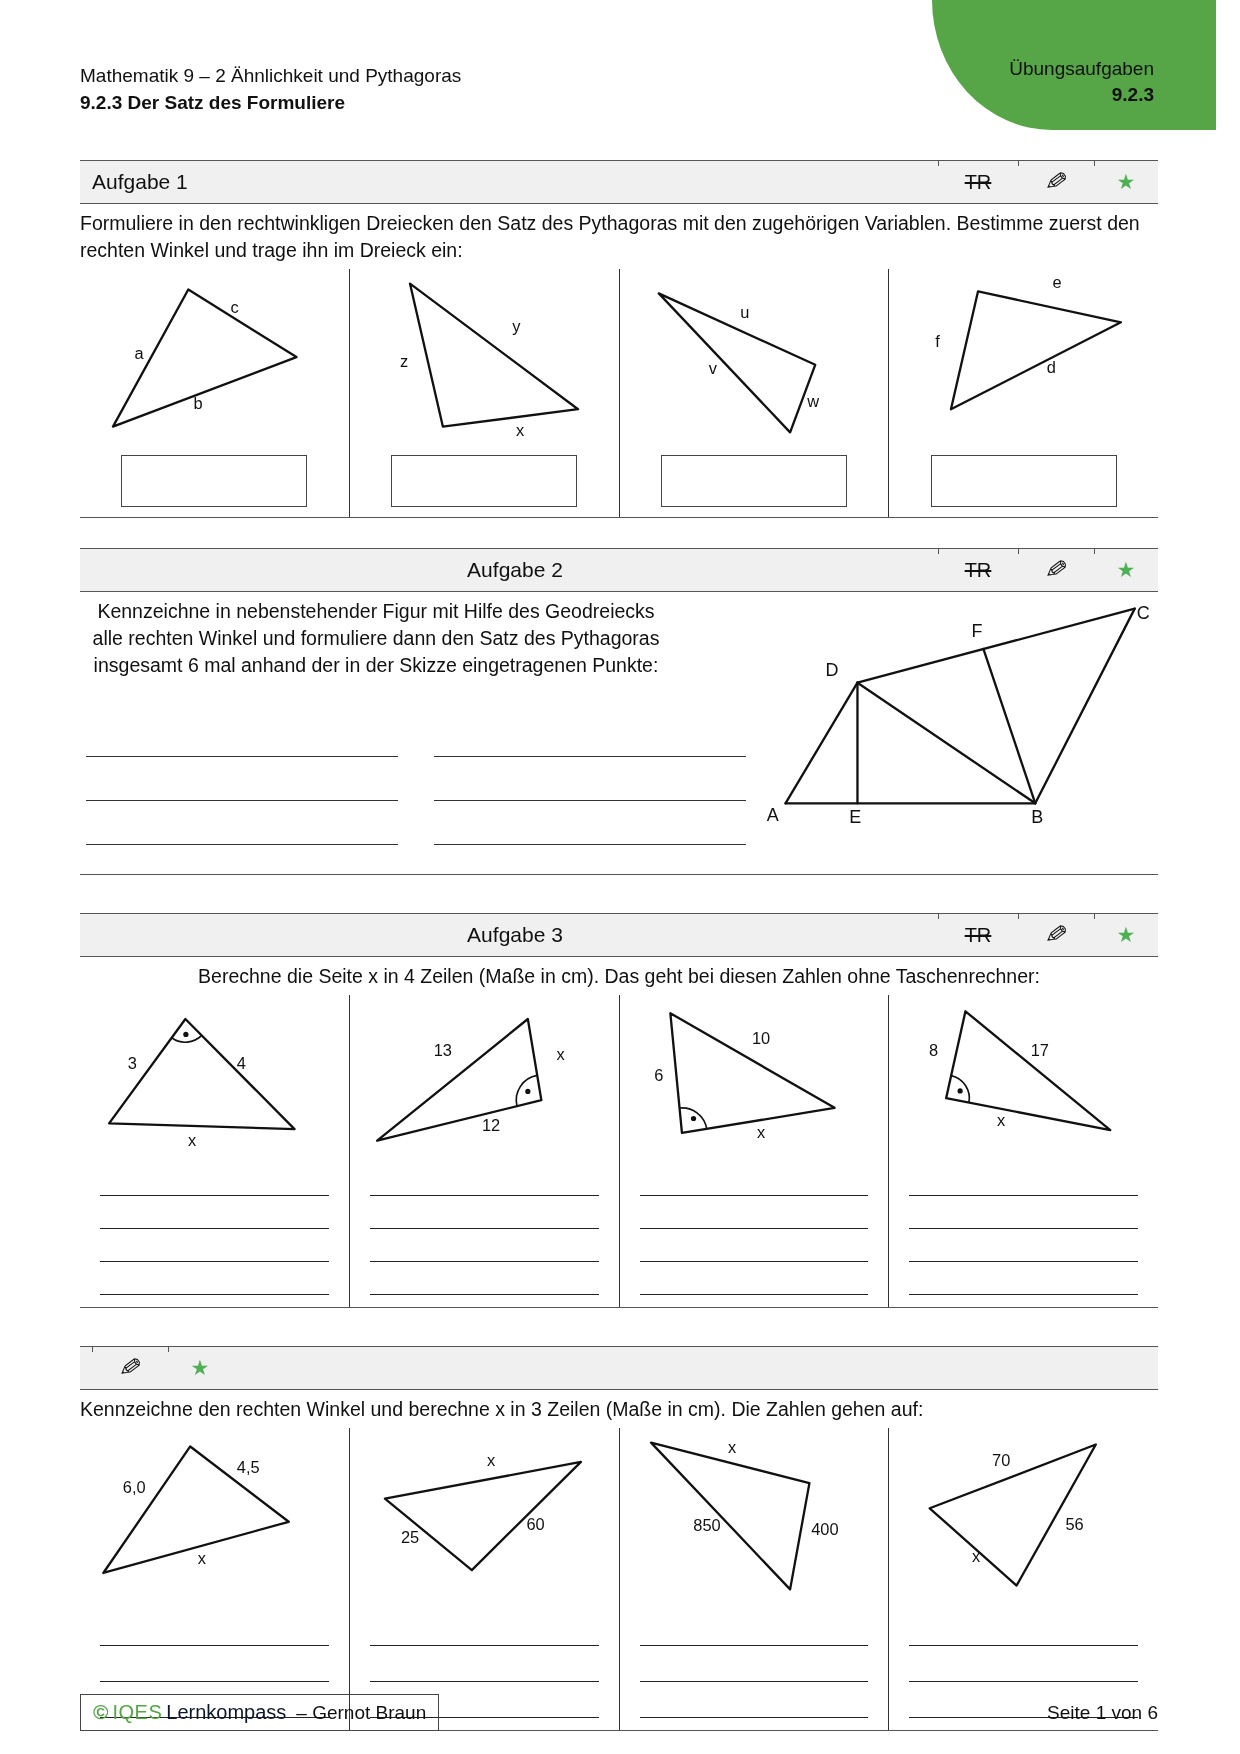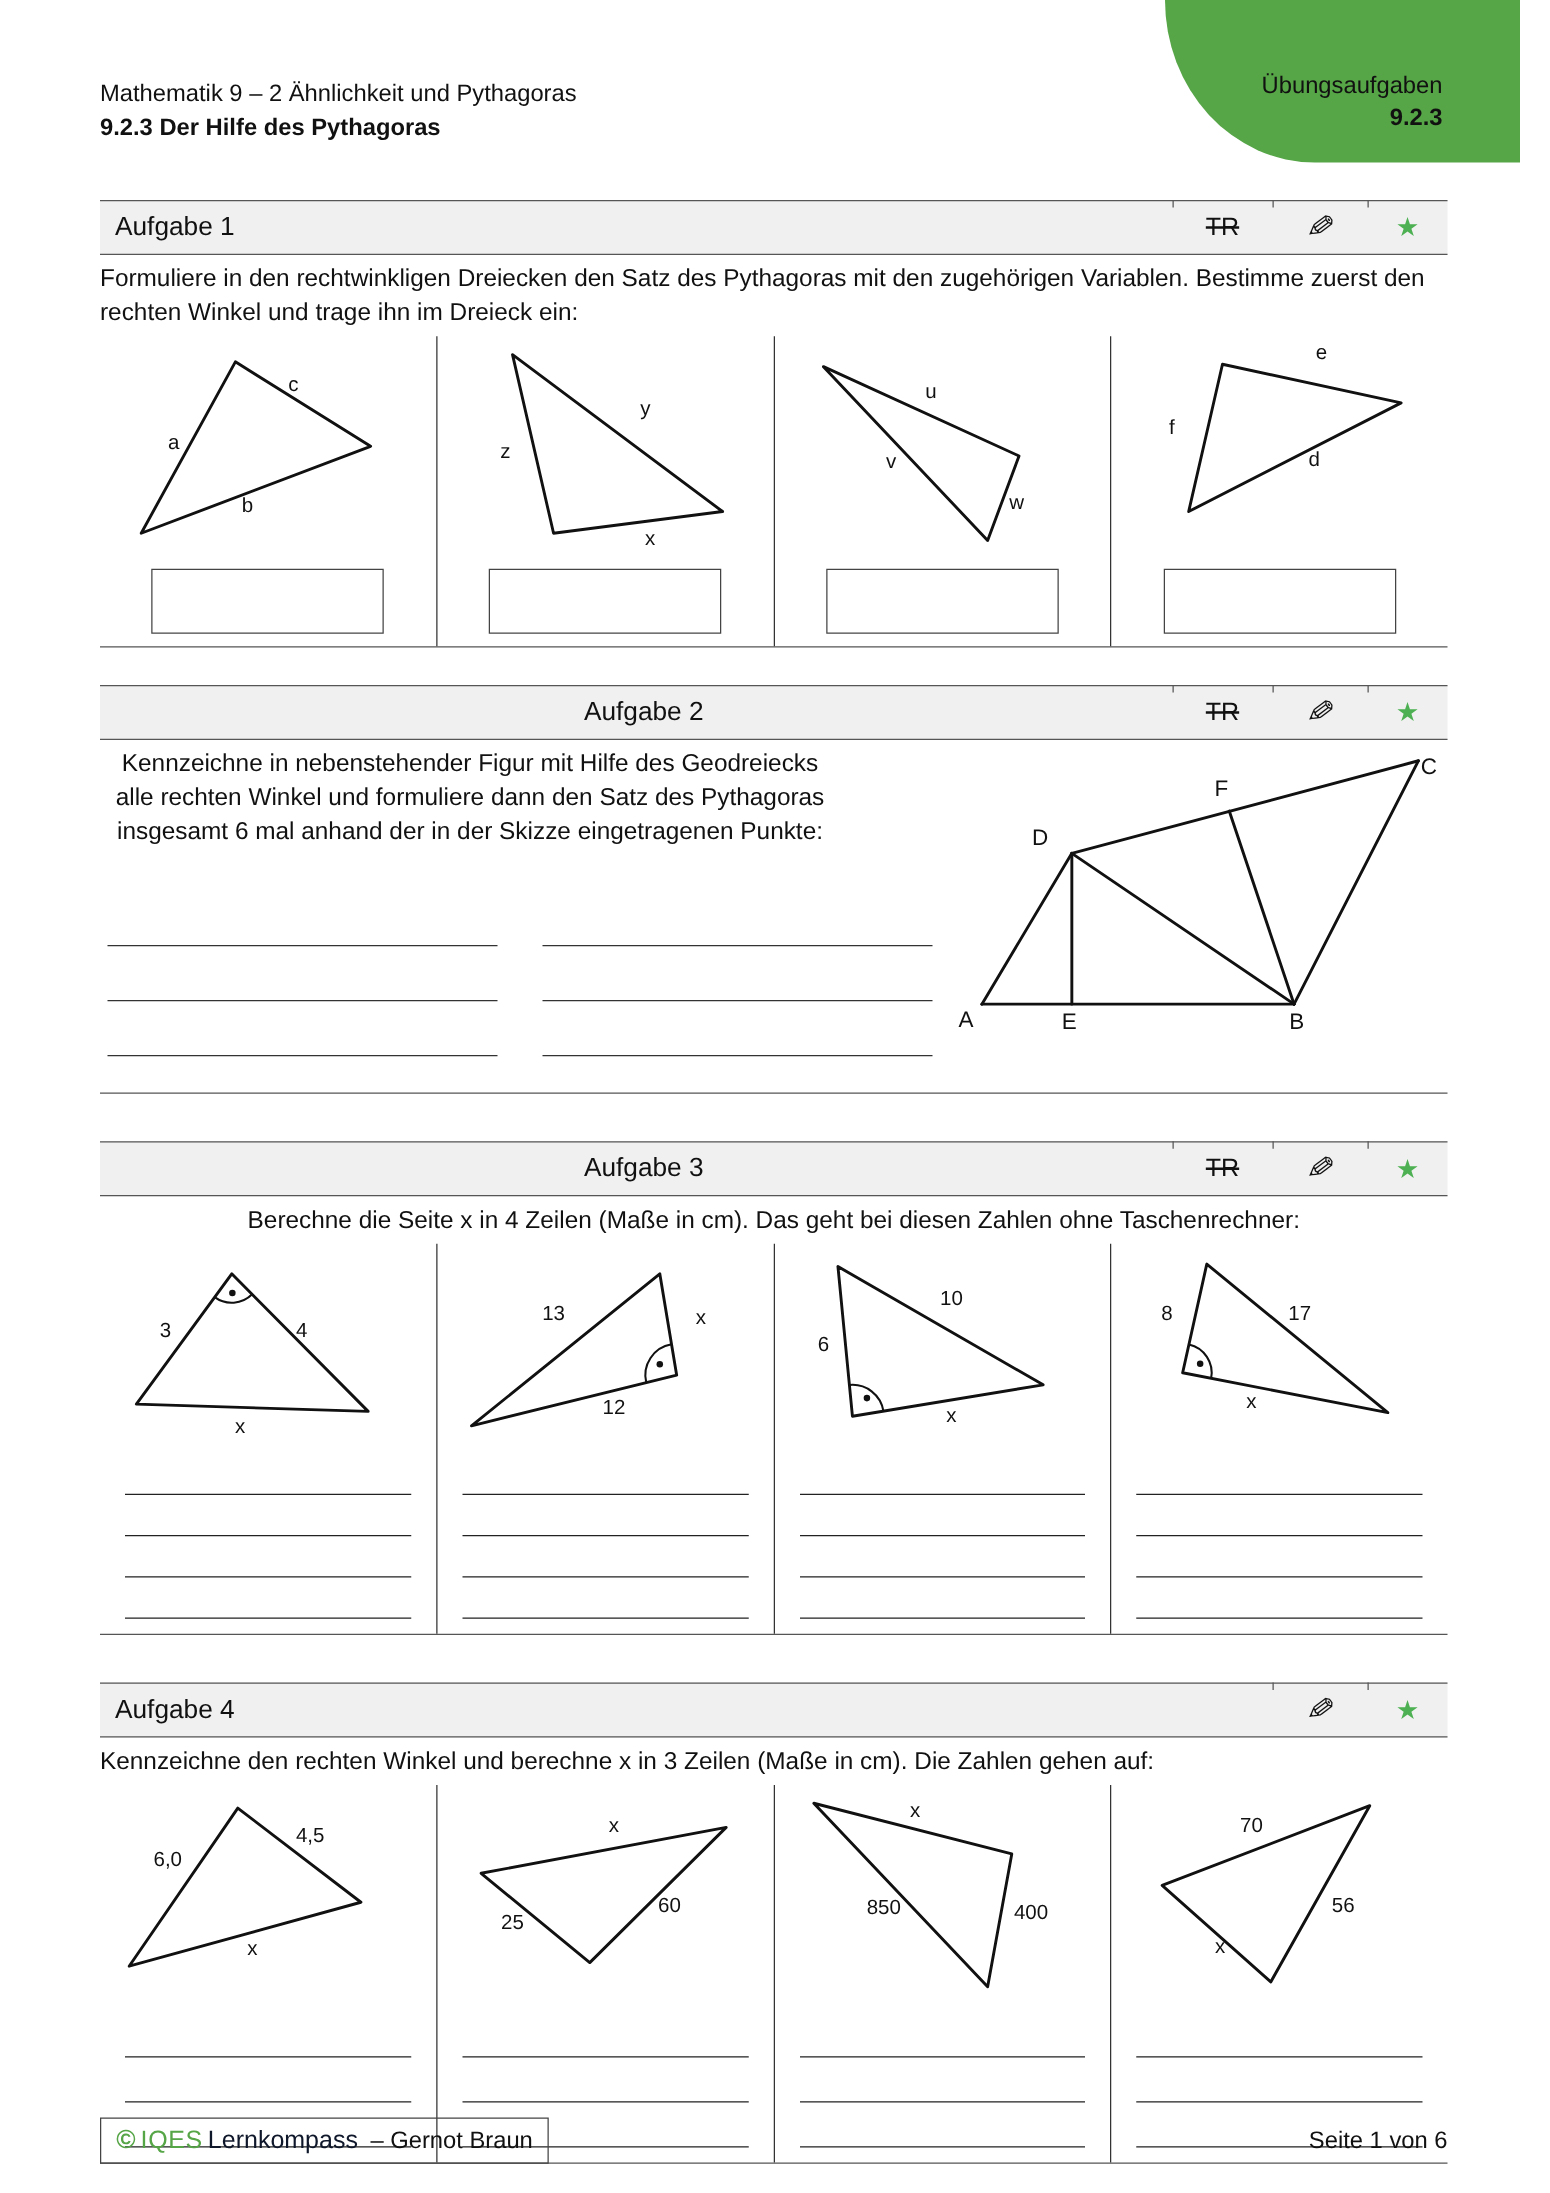--- a/index.html
+++ b/index.html
@@ -66,21 +66,21 @@
   .brand-g { color:#56a546; font-size:20px; letter-spacing:0.5px; }
   .brand-b { color:#0f172a; font-size:20px; }
   .author { font-size:19px; margin-left:6px; }
   .pagenum { font-size:19px; }
 </style>
 </head>
 <body>
 
 <div class="header-left">
   <div class="l1">Mathematik 9 – 2 Ähnlichkeit und Pythagoras</div>
-  <div class="l2">9.2.3 Der Hilfe des Pythagoras</div>
+  <div class="l2">9.2.3 Der Satz des Formuliere</div>
 </div>
 <div class="badge">
   <div>Übungsaufgaben</div>
   <div class="code">9.2.3</div>
 </div>
 
 <div class="content">
 
   <section class="task mb30">
     <div class="bar">
@@ -250,21 +250,20 @@
           <div class="l"></div>
           <div class="l"></div>
           <div class="l"></div>
         </div>
       </div>
     </div>
   </section>
 
   <section class="task">
     <div class="bar">
-      <span class="title">Aufgabe 4</span>
       <span class="bar-cell cell-pencil">
           <span class="pencil">✎</span>
         </span>
       <span class="bar-cell cell-star">★</span>
     </div>
     <p class="instr">Kennzeichne den rechten Winkel und berechne x in 3 Zeilen (Maße in cm). Die Zahlen gehen auf:</p>
     <div class="panels">
       <div class="panel">
         <svg viewBox="0 0 270 172" height="172">
           <polygon class="tri" points="110,14 212,92 20,145"></polygon>

